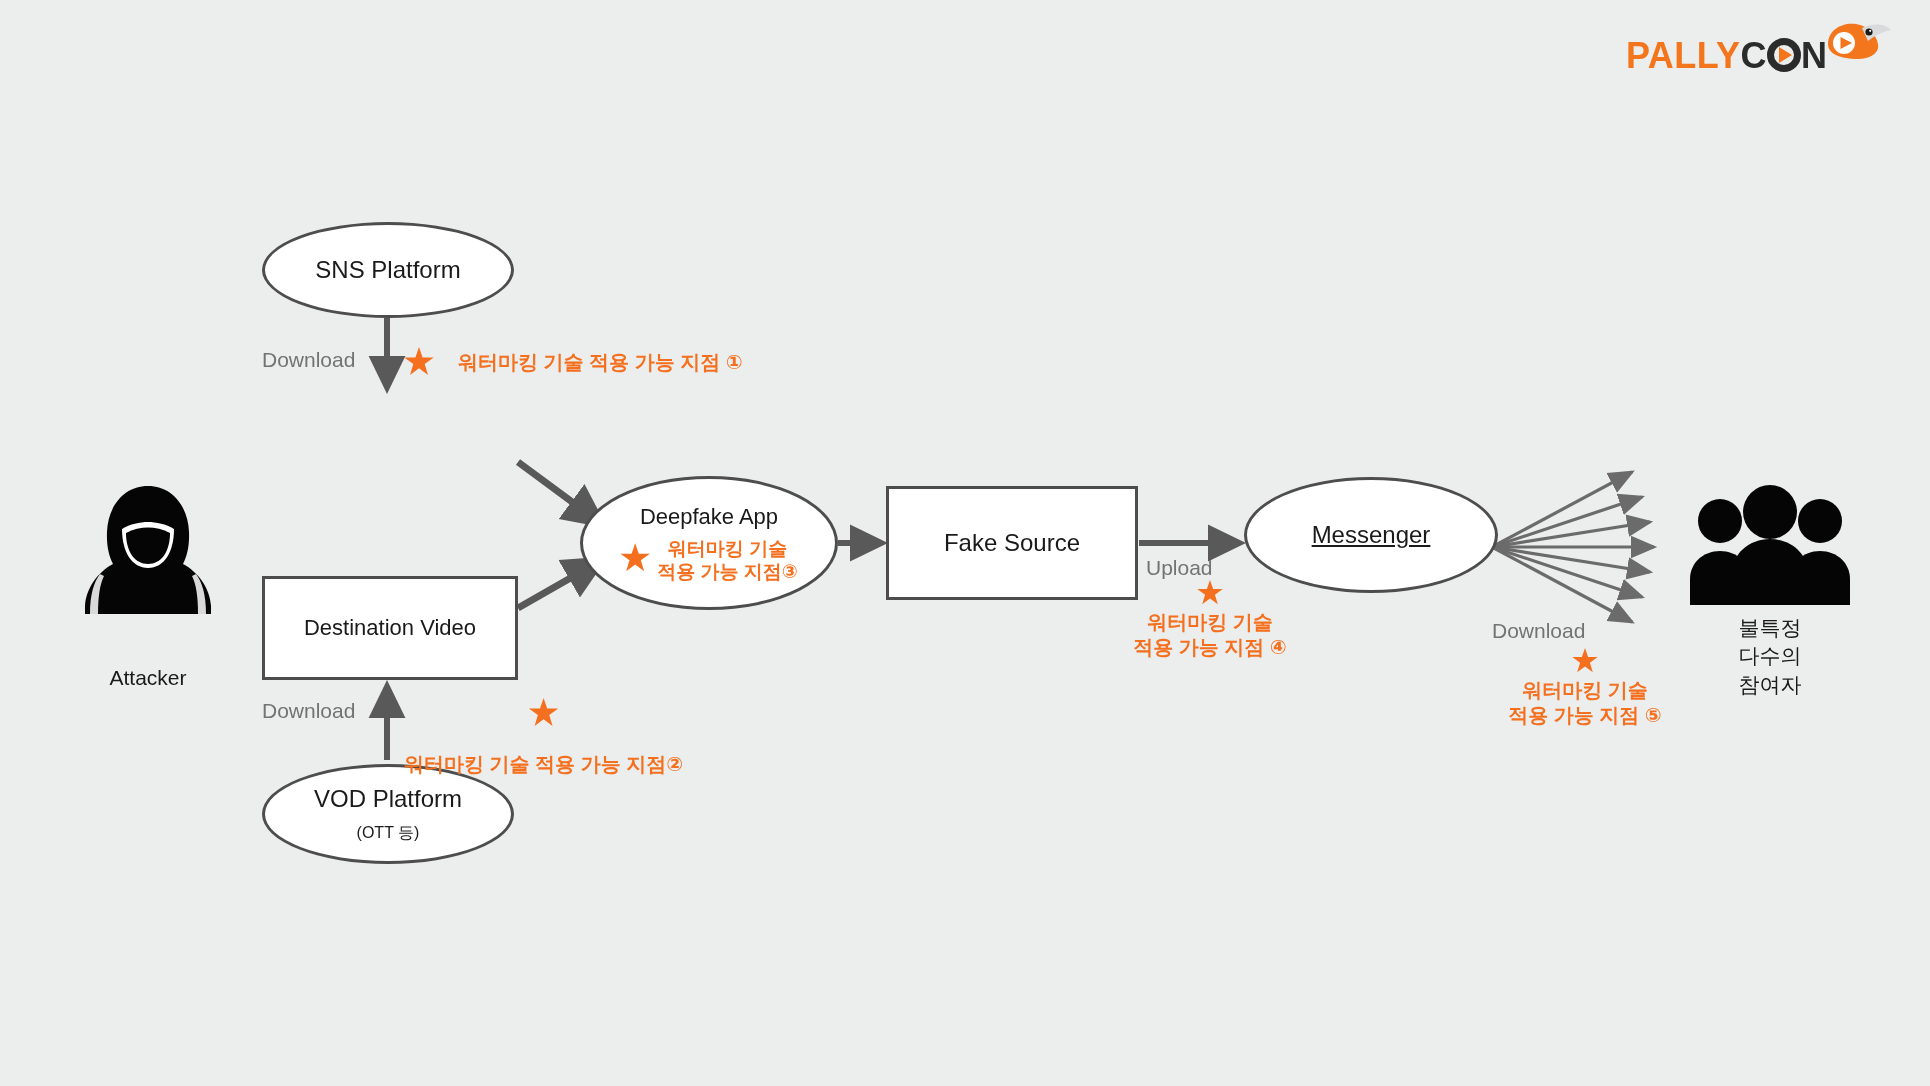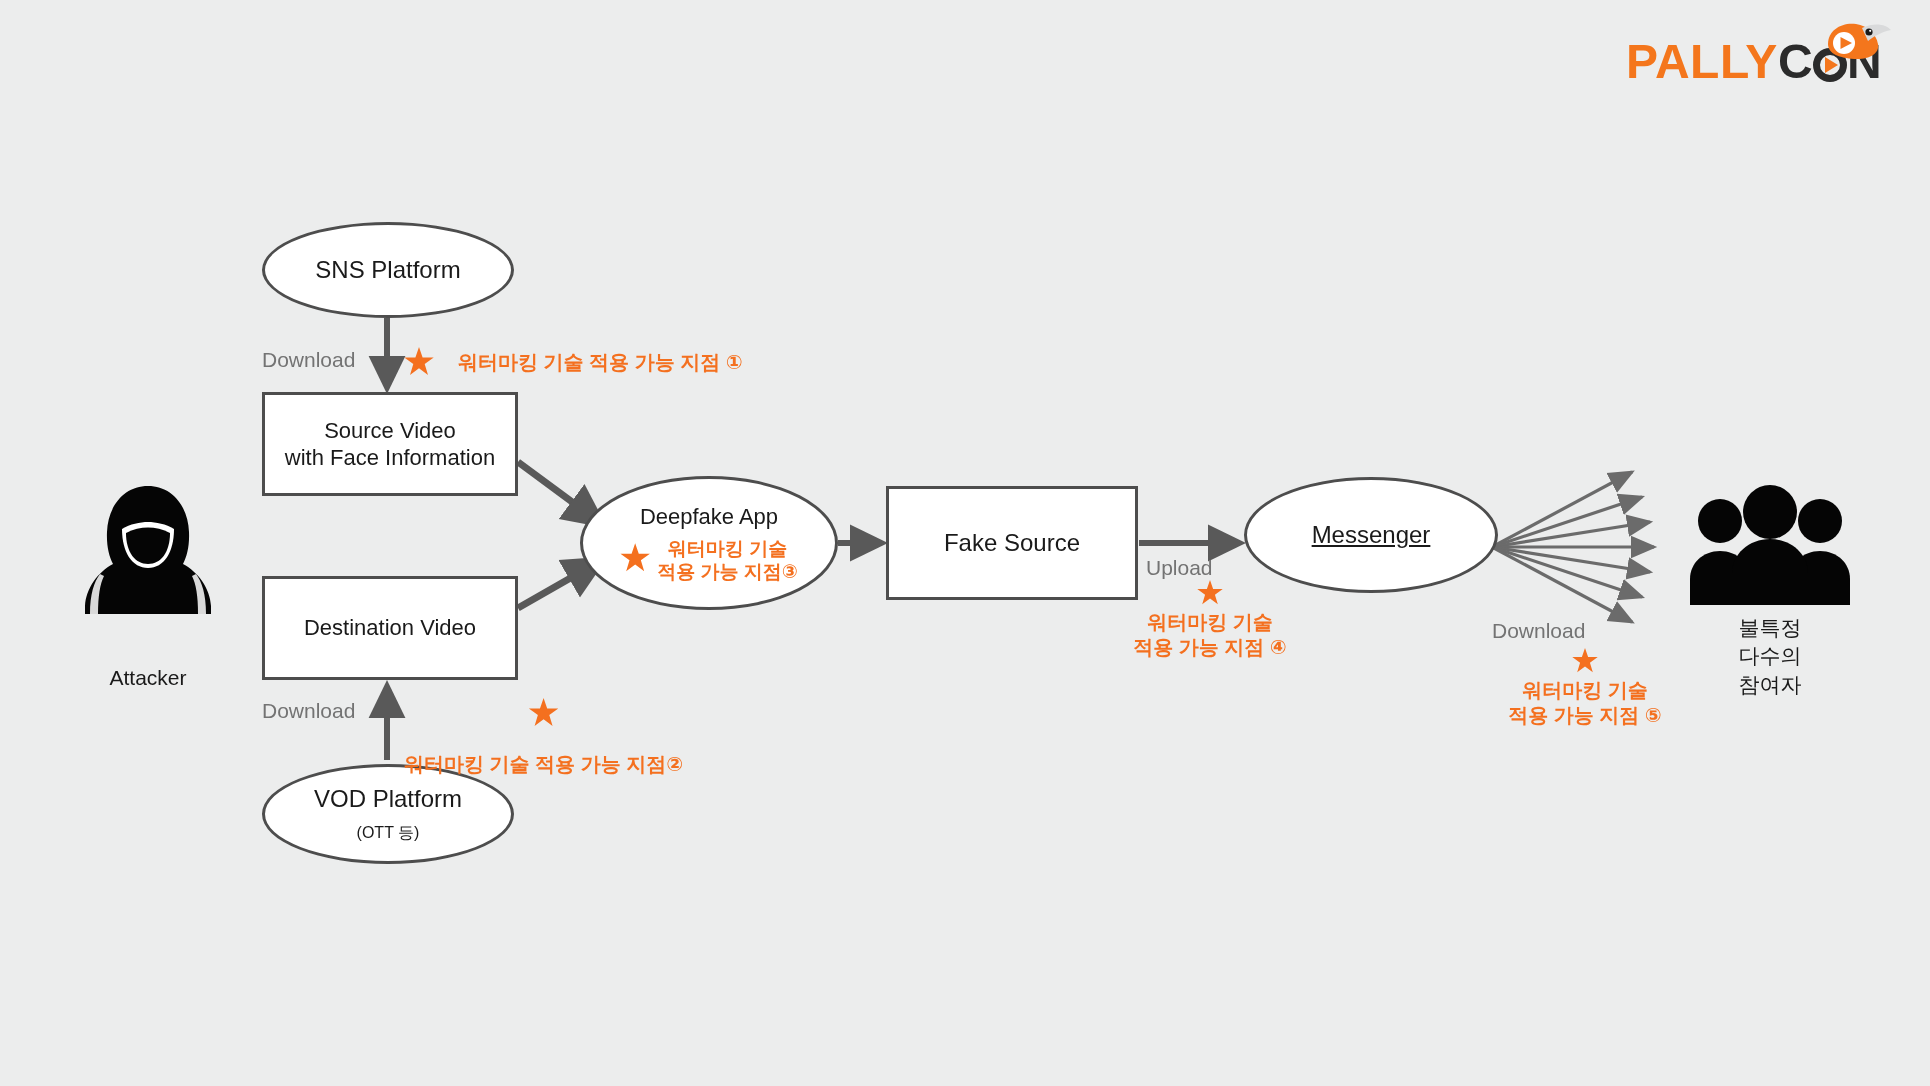--- a/index.html
+++ b/index.html
@@ -28,21 +28,21 @@
   #logo {
     left: 1626px;
     top: 26px;
     width: 260px;
     height: 62px;
   }
   .logo-text {
     position: absolute;
     left: 0;
     top: 12px;
-    font-size: 48px;
+    font-size: 36px;
     font-weight: 700;
     letter-spacing: 0.5px;
     line-height: 1;
     white-space: nowrap;
   }
   .logo-pally { color: #f4761c; }
   .logo-c { color: #2b2b2b; }
   .logo-n { color: #2b2b2b; }
   .logo-o-wrap {
     display: inline-block;
@@ -250,24 +250,20 @@
     <div class="title big">SNS Platform</div>
   </div>
 
   <div class="flow-label" style="left:262px; top:348px;">Download</div>
 
   <div class="annot inline" style="left:404px; top:347px;">
     <span class="star s30"></span>
     <span>워터마킹 기술 적용 가능 지점 ①</span>
   </div>
 
-  <div class="node" style="left:262px; top:392px; width:256px; height:104px;">
-    <div class="title">Source Video
-with Face Information</div>
-  </div>
 
   <div class="node" style="left:262px; top:576px; width:256px; height:104px;justify-content:center;">
     <div class="title">Destination Video</div>
   </div>
 
   <div class="flow-label" style="left:262px; top:699px;">Download</div>
 
   <div class="annot inline" style="left:404px; top:698px;flex-direction:column;">
     <span class="star s30"></span>
     <span>워터마킹 기술 적용 가능 지점②</span>

